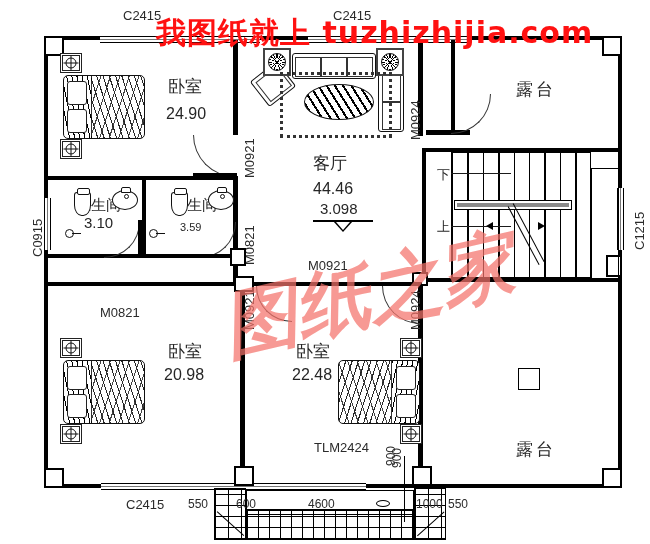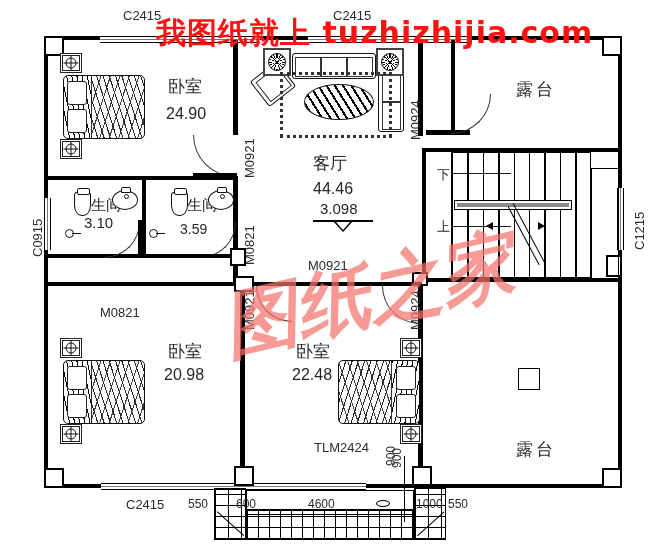--- a/index.html
+++ b/index.html
@@ -195,21 +195,21 @@
 
   <div class="lbl cn" style="left:68px;top:196px;font-size:15px;">卫生间</div>
   <div class="lbl" style="left:76px;top:214px;font-size:15px;">3.10</div>
   <div class="toilet" style="left:66px;top:192px;width:15px;height:22px;"></div>
   <div class="sink" style="left:104px;top:190px;width:24px;height:18px;"></div>
   <div class="knob" style="left:57px;top:229px;"></div>
   <div class="swing" style="left:96px;top:222px;width:36px;height:36px;border:1.2px solid #333;border-radius:0 0 100% 0;border-top:none;border-left:none;"></div>
   <div class="leaf" style="left:130px;top:220px;width:4px;height:38px;"></div>
 
   <div class="lbl cn" style="left:164px;top:196px;font-size:15px;">卫生间</div>
-  <div class="lbl" style="left:172px;top:221px;font-size:14px;">3.59</div>
+  <div class="lbl" style="left:172px;top:221px;font-size:11px;">3.59</div>
   <div class="toilet" style="left:163px;top:192px;width:15px;height:22px;"></div>
   <div class="sink" style="left:200px;top:190px;width:24px;height:18px;"></div>
   <div class="knob" style="left:141px;top:229px;"></div>
   <div class="swing" style="left:192px;top:222px;width:36px;height:36px;border:1.2px solid #333;border-radius:0 0 100% 0;border-top:none;border-left:none;"></div>
   <div class="leaf" style="left:192px;top:254px;width:38px;height:4px;"></div>
   <div class="lbl dim rot90" style="left:234px;top:265px;font-size:13px;">M0821</div>
 
   <div class="lbl dim" style="left:92px;top:305px;font-size:13px;">M0821</div>
 
   <div class="boxw" style="left:222px;top:248px;width:16px;height:18px;"></div>

